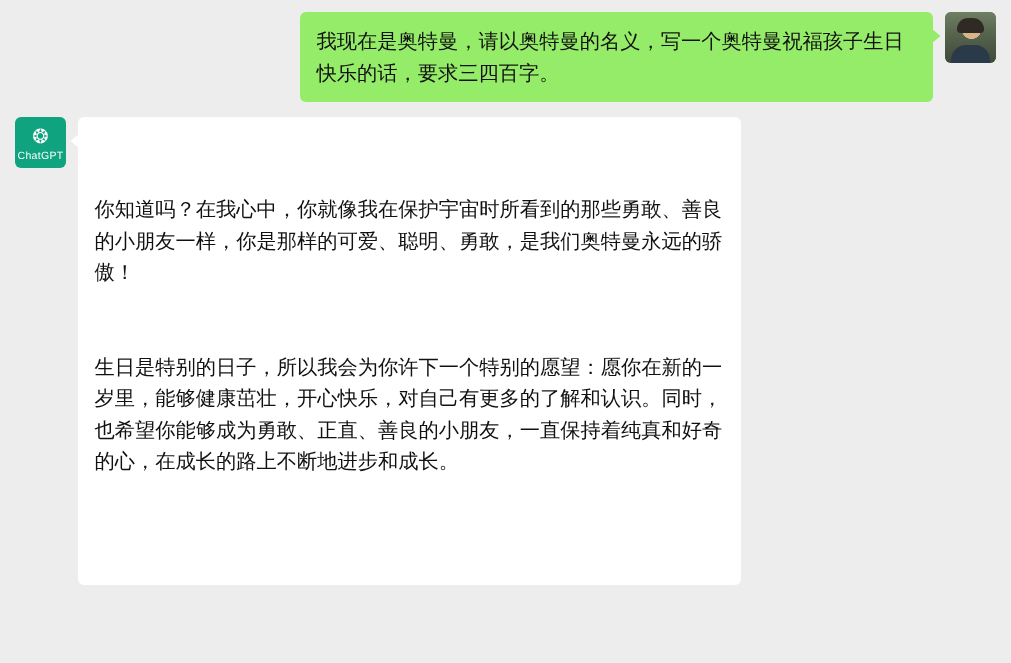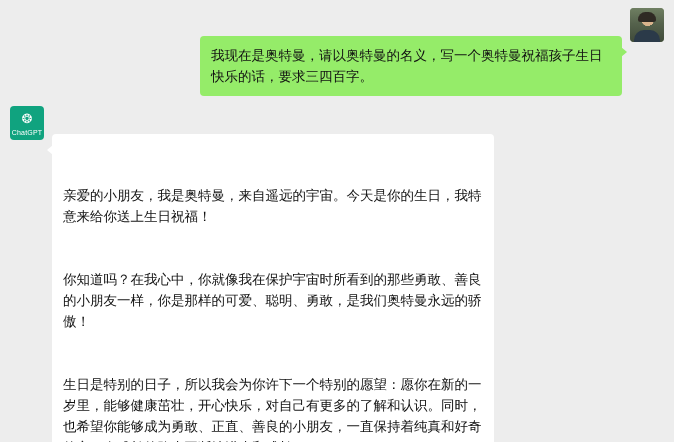--- a/index.html
+++ b/index.html
@@ -94,21 +94,20 @@
   .bubble {
     max-width: 400px;
     padding: 9px 11px;
     border-radius: 4px;
     font-size: 13.5px;
     line-height: 21px;
     color: #111111;
     position: relative;
     word-break: break-word;
     white-space: pre-wrap;
-    margin-top: 28px;
   }
   .bubble.user {
     background: #95ec69;
     margin-right: 8px;
   }
   .bubble.user:after {
     content: "";
     position: absolute;
     right: -5px;
     top: 11px;
@@ -154,20 +153,19 @@
       <div class="body"></div>
     </div>
   </div>
 
   <div class="row assistant">
     <div class="avatar bot">
       <div class="knot">❂</div>
       <div class="glyph" style="position:absolute;bottom:3px;left:0;right:0;">ChatGPT</div>
     </div>
     <div class="bubble assistant">
-      <p>亲爱的小朋友，我是奥特曼，来自遥远的宇宙。今天是你的生日，我特意来给你送上生日祝福！</p>
       <p>你知道吗？在我心中，你就像我在保护宇宙时所看到的那些勇敢、善良的小朋友一样，你是那样的可爱、聪明、勇敢，是我们奥特曼永远的骄傲！</p>
       <p>生日是特别的日子，所以我会为你许下一个特别的愿望：愿你在新的一岁里，能够健康茁壮，开心快乐，对自己有更多的了解和认识。同时，也希望你能够成为勇敢、正直、善良的小朋友，一直保持着纯真和好奇的心，在成长的路上不断地进步和成长。</p>
       
     </div>
   </div>
 
 </div>
 
 </body></html>

